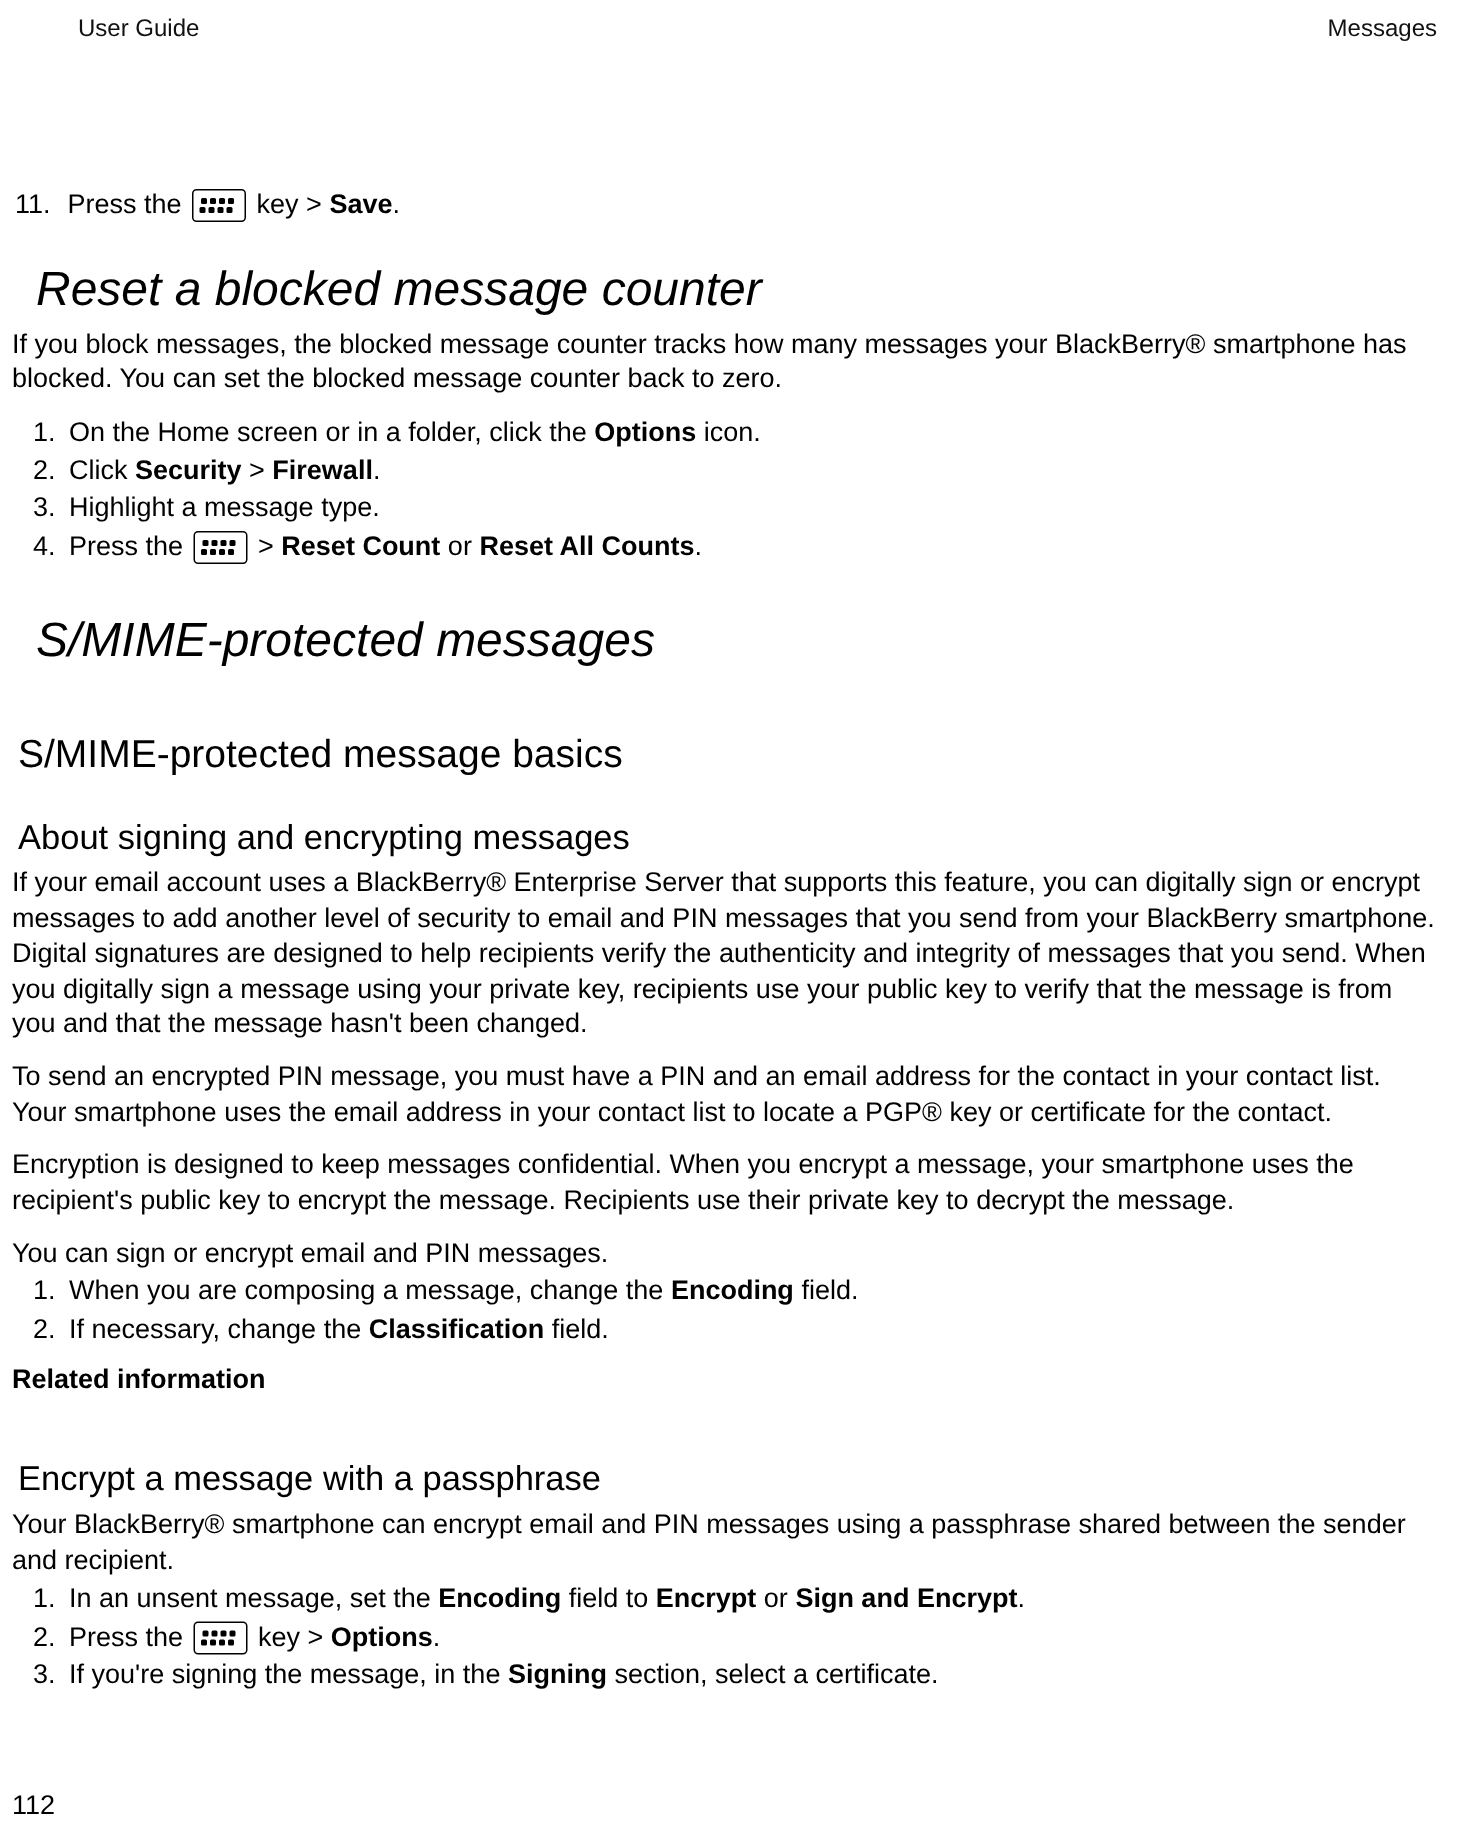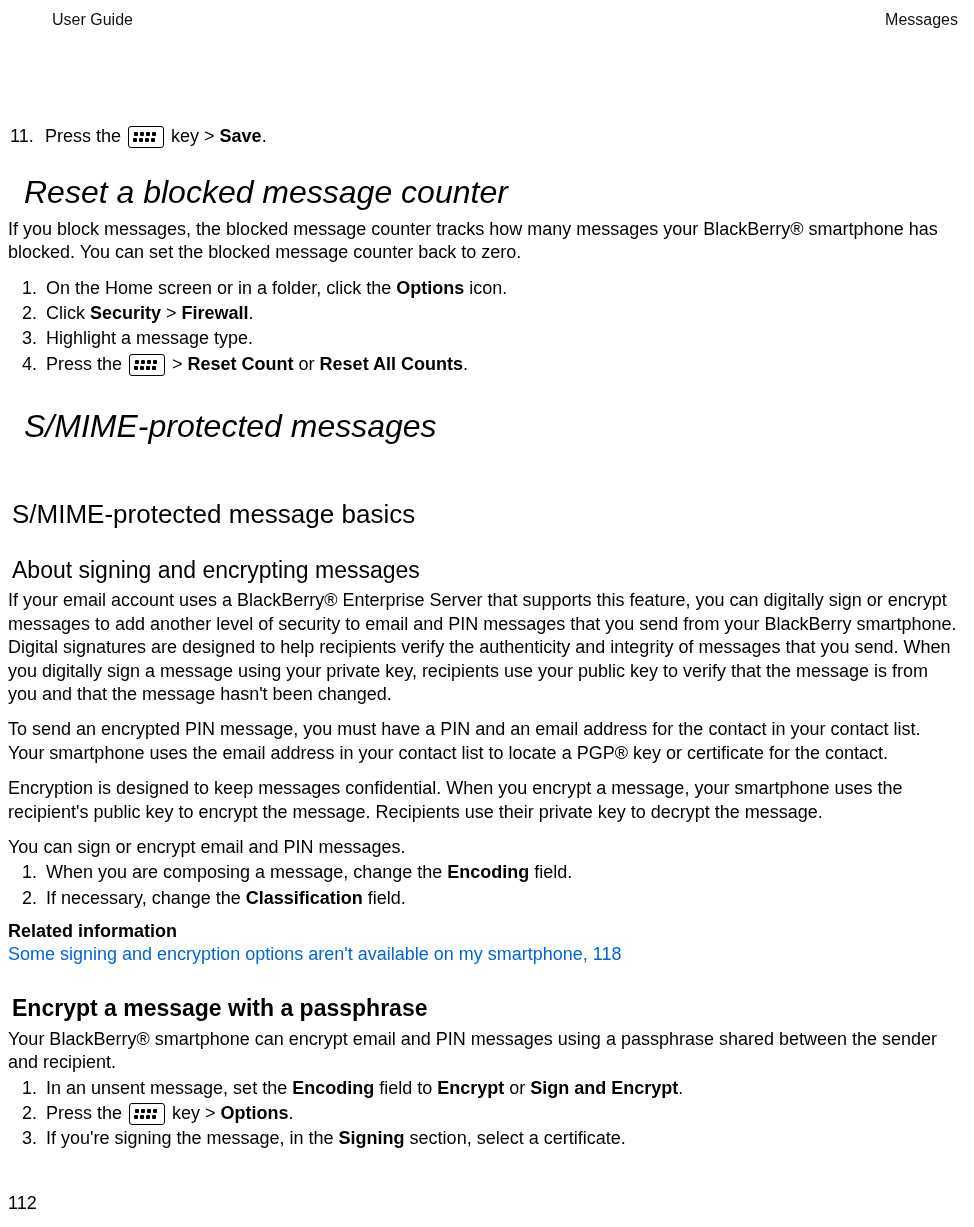--- a/index.html
+++ b/index.html
@@ -45,21 +45,21 @@
     font-size: 32px;
     margin: 24px 0 4px 16px;
     letter-spacing: 0px;
     color:#000;
     font-style:italic;
   }
   h2.sub {
     font-family: "Trebuchet MS", "Lucida Sans", Arial, sans-serif;
     font-weight: normal;
     font-size: 26px;
-    margin: 50px 0 10px 4px;
+    margin: 38px 0 10px 4px;
     color:#000;
   }
   h3.subsub {
     font-family: "Trebuchet MS", "Lucida Sans", Arial, sans-serif;
     font-weight: normal;
     font-size: 23px;
     margin: 24px 0 4px 4px;
     color:#000;
   }
   p { margin: 4px 0 12px 0; }
@@ -155,23 +155,22 @@
     <div class="intro-line">You can sign or encrypt email and PIN messages.</div>
     <ol class="num">
       <li>
         <span>When you are composing a message, change the </span><span class="bold">Encoding</span><span> field.</span>
       </li>
       <li>
         <span>If necessary, change the </span><span class="bold">Classification</span><span> field.</span>
       </li>
     </ol>
     <div class="related-head">Related information</div>
-    <a href="#" class="link">Some signing and encryption options aren't available on my smartphone, 118</a>
 
-    <h3 class="subsub" style="margin-top:27px;font-weight:bold;">Encrypt a message with a passphrase</h3>
+    <h3 class="subsub" style="margin-top:40px;">Encrypt a message with a passphrase</h3>
     <div class="intro-line">Your BlackBerry® smartphone can encrypt email and PIN messages using a passphrase shared between the sender and recipient.</div>
     <ol class="num">
       <li>
         <span>In an unsent message, set the </span><span class="bold">Encoding</span><span> field to </span><span class="bold">Encrypt</span><span> or </span><span class="bold">Sign and Encrypt</span><span>.</span>
       </li>
       <li>
         <span>Press the </span><span class="bb-key"></span><span> key &gt; </span><span class="bold">Options</span><span>.</span>
       </li>
       <li>
         <span>If you're signing the message, in the </span><span class="bold">Signing</span><span> section, select a certificate.</span>

